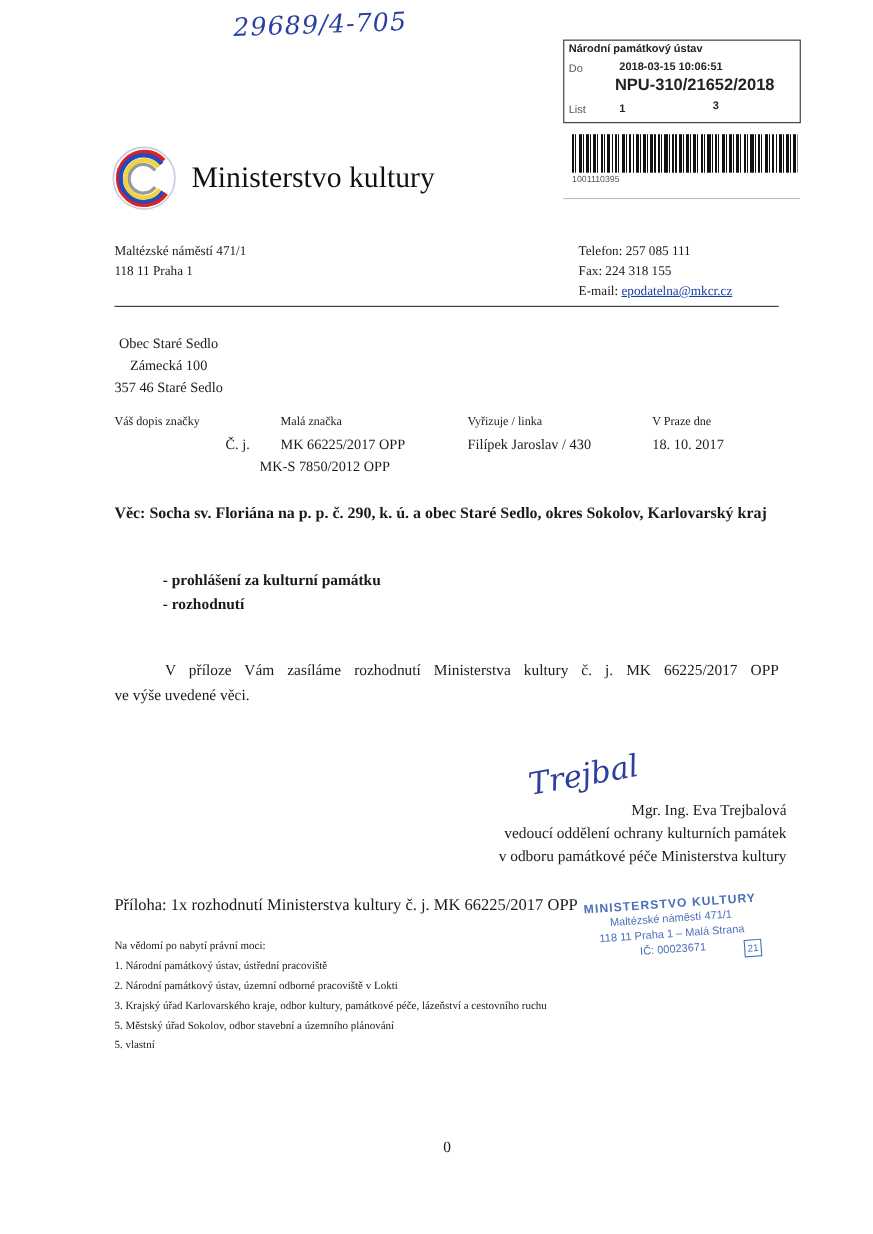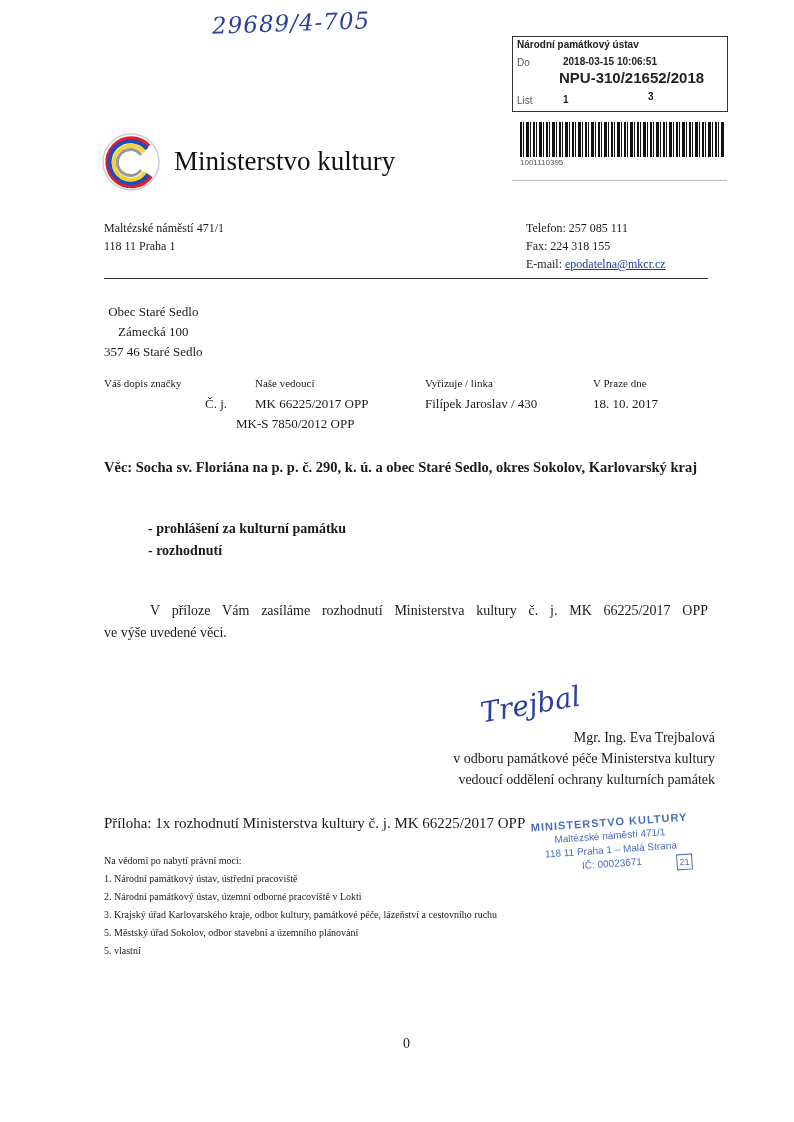--- a/index.html
+++ b/index.html
@@ -87,21 +87,21 @@
 </div>
 <div class="abs hr"></div>
 
 <div class="abs recipient">
   <div>Obec Staré Sedlo</div>
   <div>Zámecká 100</div>
   <div>357 46  Staré Sedlo</div>
 </div>
 
 <div class="abs ref-lbl" style="left:104px">Váš dopis značky</div>
-<div class="abs ref-lbl" style="left:255px">Naše vedoucí</div>
+<div class="abs ref-lbl" style="left:255px">Malá značka</div>
 <div class="abs ref-lbl" style="left:425px">Vyřizuje / linka</div>
 <div class="abs ref-lbl" style="left:593px">V Praze dne</div>
 <div class="abs ref-val" style="left:205px">Č. j.</div>
 <div class="abs ref-val" style="left:255px">MK 66225/2017 OPP</div>
 <div class="abs ref-val" style="left:236px; top:416px">MK-S 7850/2012 OPP</div>
 <div class="abs ref-val" style="left:425px">Filípek Jaroslav / 430</div>
 <div class="abs ref-val" style="left:593px">18. 10. 2017</div>
 
 <div class="abs subject">Věc: Socha sv. Floriána na p. p. č. 290, k. ú. a obec Staré Sedlo, okres Sokolov, Karlovarský kraj</div>
 <div class="abs bullets">
@@ -110,22 +110,22 @@
 </div>
 
 <div class="abs body-text">
   <span class="p1">V příloze Vám zasíláme rozhodnutí Ministerstva kultury č. j. MK 66225/2017 OPP</span>
   <span>ve výše uvedené věci.</span>
 </div>
 
 <div class="abs signature">Trejbal</div>
 <div class="abs signer">
   <div>Mgr. Ing. Eva Trejbalová</div>
+  <div>vedoucí oddělení ochrany kulturních památek</div>
   <div>v odboru památkové péče Ministerstva kultury</div>
-  <div>vedoucí oddělení ochrany kulturních památek</div>
 </div>
 
 <div class="abs priloha">Příloha:  1x rozhodnutí Ministerstva kultury č. j. MK 66225/2017 OPP</div>
 
 <div class="abs official-stamp">
   <div class="h">MINISTERSTVO KULTURY</div>
   <div class="s">Maltézské náměstí 471/1</div>
   <div class="s">118 11  Praha 1 – Malá Strana</div>
   <div class="s">IČ: 00023671</div>
   <span class="box">21</span>

